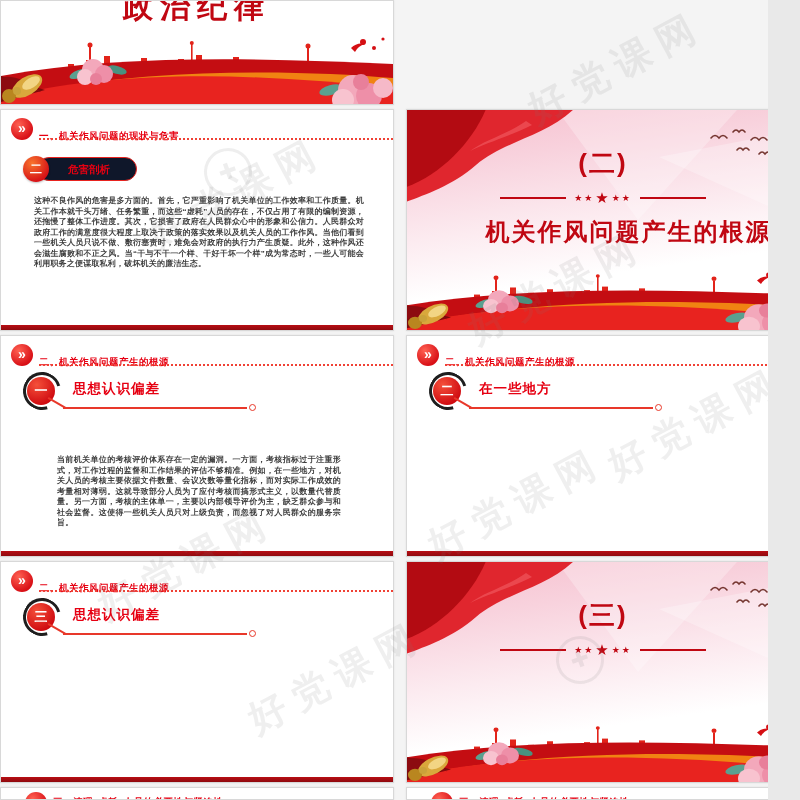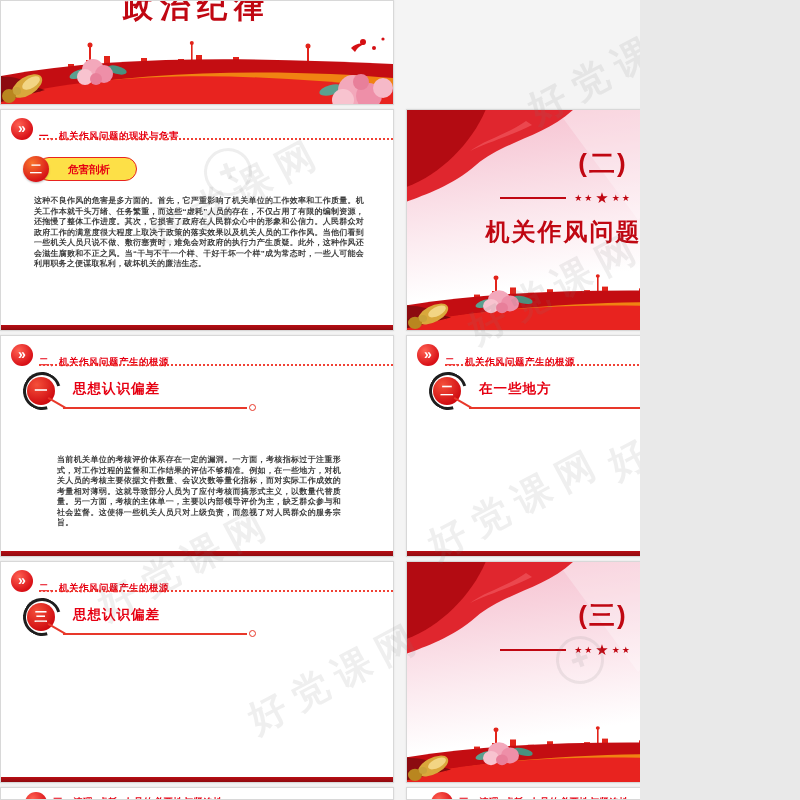--- a/index.html
+++ b/index.html
@@ -1,36 +1,36 @@
 <!DOCTYPE html>
 <html><head>
 <meta charset="utf-8">
 <style>
   html,body{margin:0;padding:0;background:#e9e9e9;}
-  .canvas{position:relative;width:640px;height:800px;background:#f4f4f4;overflow:hidden;
+  .canvas{position:relative;width:768px;height:800px;background:#f4f4f4;overflow:hidden;
           font-family:"Liberation Sans","DejaVu Sans",sans-serif;}
   .slide{position:absolute;width:394px;background:#fff;border:1px solid #d8d8d8;
          box-sizing:border-box;overflow:hidden;box-shadow:0 0 2px rgba(0,0,0,.08);}
   
   .chev{position:absolute;left:10px;top:8px;width:22px;height:22px;border-radius:50%;
         background:radial-gradient(circle at 35% 30%,#ff6152,#d80f16 72%);color:#fff;
         text-align:center;line-height:21px;font-size:14px;font-weight:bold;}
   .htext{position:absolute;left:38px;top:20px;font-size:9.5px;font-weight:bold;color:#e60012;letter-spacing:.5px;}
   .hdots{position:absolute;left:38px;top:28px;right:0;border-top:2px dotted #f04135;}
   .strip{position:absolute;left:0;right:0;bottom:0;height:5px;background:linear-gradient(#b80e14,#8f0a0f);}
   
   .para{position:absolute;font-size:8px;font-weight:bold;color:#3f3f3f;line-height:1.32;
         text-align:justify;letter-spacing:.2px;}
   
   .tag-row{position:absolute;top:46px;left:22px;display:flex;align-items:center;}
   .tag-circle{width:26px;height:26px;border-radius:50%;z-index:2;
         background:radial-gradient(circle at 35% 28%,#f8742c,#d60f16 75%);color:#fff;
         text-align:center;line-height:26px;font-size:12px;font-weight:bold;box-shadow:0 1px 2px rgba(0,0,0,.25);}
   .tag-box{margin-left:-12px;height:22px;border:1.5px solid #e8231f;border-radius:12px;
-        padding:0 26px 0 30px;line-height:22px;font-size:10.5px;font-weight:bold;color:#e60012;background:#fde047;}
+        padding:0 26px 0 30px;line-height:22px;font-size:10.5px;font-weight:bold;color:#e60012;background:#0f172a;}
   
   .cause-icon{position:absolute;top:36px;left:22px;width:38px;height:38px;}
   .ring{position:absolute;inset:0;border-radius:50%;border:3px solid #1e1e1e;
         border-right-color:transparent;transform:rotate(28deg);}
   .cause-circle{position:absolute;left:4px;top:5px;width:28px;height:28px;border-radius:50%;
         background:radial-gradient(circle at 35% 28%,#f4503a,#cf0a10 75%);color:#fff;
         text-align:center;line-height:28px;font-size:13px;font-weight:bold;}
   .cause-title{position:absolute;left:72px;top:44px;font-size:13.5px;font-weight:bold;color:#e60012;letter-spacing:1px;}
   .cause-diag{position:absolute;left:46px;top:66px;width:20px;height:1.5px;background:#e8382a;transform:rotate(30deg);}
   .cause-line{position:absolute;left:62px;top:71px;width:184px;height:1.5px;background:#e8382a;}

